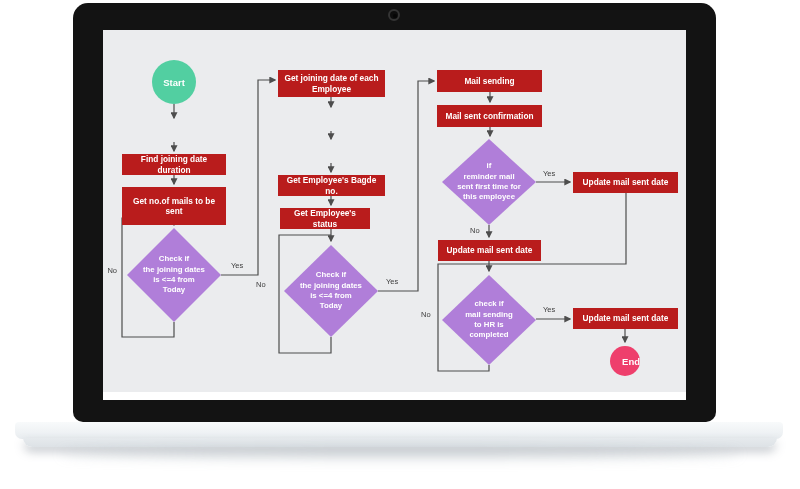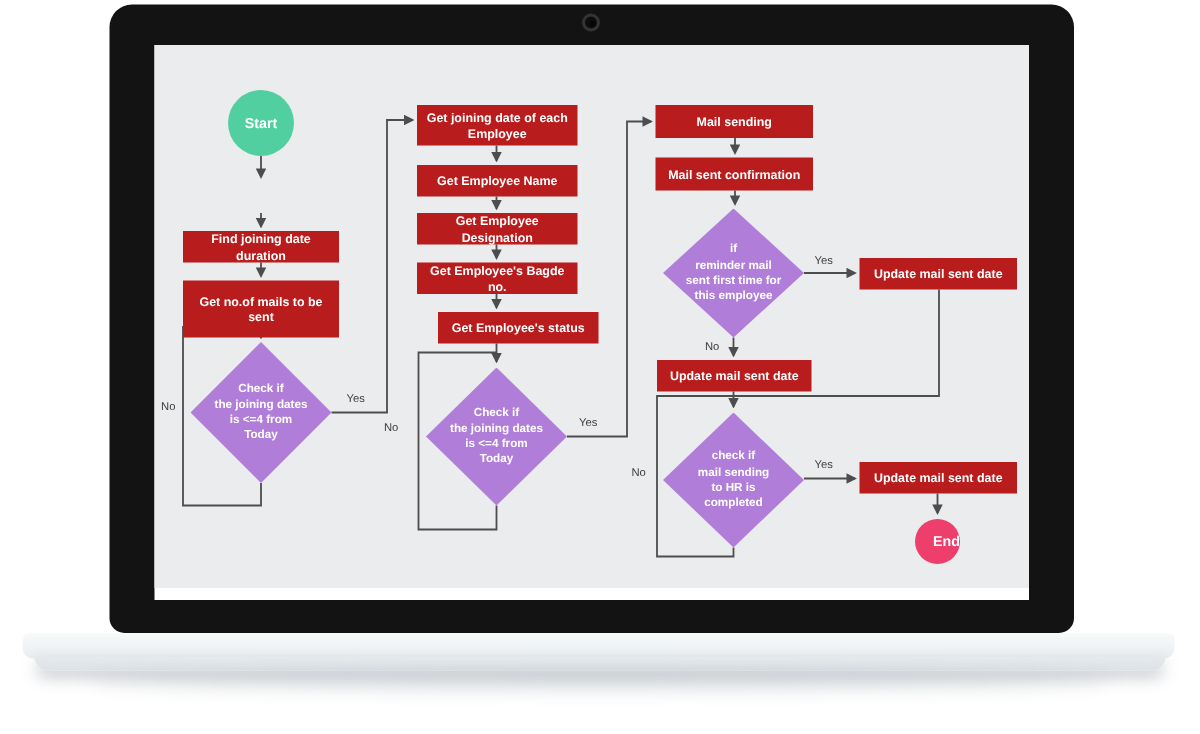--- a/index.html
+++ b/index.html
@@ -102,30 +102,24 @@
     <span>Find joining date duration</span>
   </div>
   <div class="node proc" style="left:122px; top:187px; width:104px; height:38px;">
     <span>Get no.of mails to be sent</span>
   </div>
 
   <div class="node proc" style="left:278px; top:70px; width:107px; height:27px;">
     <span>Get joining date of each
 Employee</span>
   </div>
-  <div class="node proc" style="left:278px; top:110px; width:107px; height:21px;">
-    <span>Get Employee Name</span>
-  </div>
-  <div class="node proc" style="left:278px; top:142px; width:107px; height:21px;">
-    <span>Get Employee Designation</span>
-  </div>
   <div class="node proc" style="left:278px; top:175px; width:107px; height:21px;">
     <span>Get Employee's Bagde no.</span>
   </div>
-  <div class="node proc" style="left:292px; top:208px; width:107px; height:21px;justify-content:center;">
+  <div class="node proc" style="left:280px; top:208px; width:90px; height:21px;justify-content:center;">
     <span>Get Employee's status</span>
   </div>
 
   <div class="node proc" style="left:437px; top:70px; width:105px; height:22px;">
     <span>Mail sending</span>
   </div>
   <div class="node proc" style="left:437px; top:105px; width:105px; height:22px;">
     <span>Mail sent confirmation</span>
   </div>
   <div class="node proc" style="left:573px; top:172px; width:105px; height:21px;">

